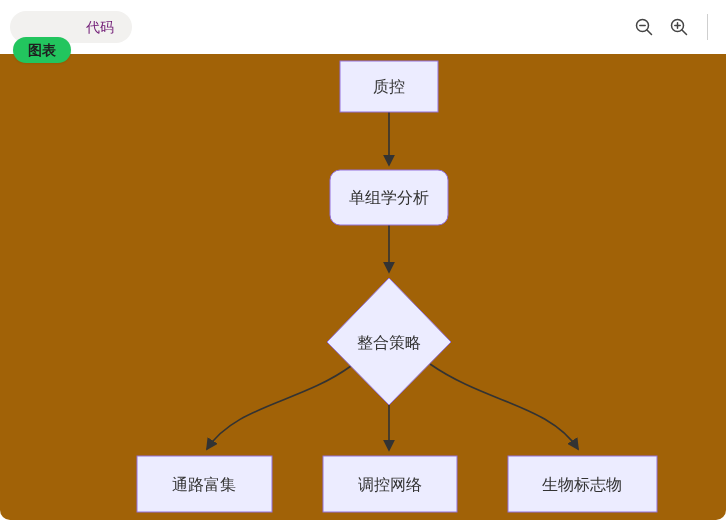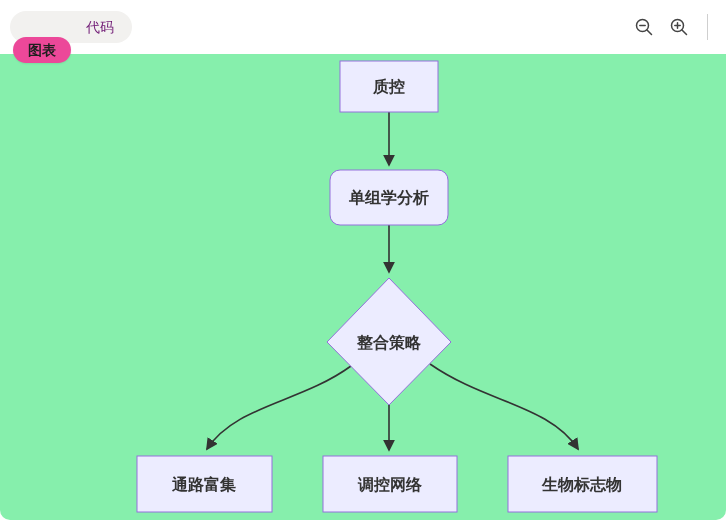--- a/index.html
+++ b/index.html
@@ -32,21 +32,21 @@
     font-family: inherit;
     font-size: 14px;
     line-height: 1;
     padding: 6px 15px;
     border-radius: 13px;
     color: #701a75;
     cursor: pointer;
     white-space: nowrap;
   }
   .seg-tab.active {
-    background: #ec4899;
+    background: #22c55e;
     color: #1f1f1f;
     font-weight: 700;
     box-shadow: 0 1px 2px rgba(0,0,0,0.08);
     margin-top: 45px;
   }
   .topbar-right {
     display: flex;
     align-items: center;
     gap: 15px;
   }
@@ -102,21 +102,21 @@
         <circle cx="8.5" cy="8.5" r="6"></circle>
         <line x1="13" y1="13" x2="17.5" y2="17.5"></line>
         <line x1="5.8" y1="8.5" x2="11.2" y2="8.5"></line>
         <line x1="8.5" y1="5.8" x2="8.5" y2="11.2"></line>
       </svg>
     </button>
     <div class="v-divider"></div>
   </div>
 </div>
 
-<div class="canvas" style="background: #86efac; font-weight: bold;">
+<div class="canvas" style="background: #a16207;">
   <svg width="726" height="466" viewBox="0 0 726 466" xmlns="http://www.w3.org/2000/svg">
     <defs>
       <marker id="arrow" viewBox="0 0 10 10" refX="8.5" refY="5" markerWidth="7.5" markerHeight="7.5" orient="auto-start-reverse">
         <path class="arrowhead" d="M0,0 L10,5 L0,10 z" fill="#333333"></path>
       </marker>
     </defs>
 
     <path class="edge-path" d="M389,58 L389,111" stroke="#333333" marker-end="url(#arrow)"></path>
     <path class="edge-path" d="M389,171 L389,218" stroke="#333333" marker-end="url(#arrow)"></path>
     <path class="edge-path" d="M351,312 C300,349 236,351 207,395" stroke="#333333" marker-end="url(#arrow)"></path>

